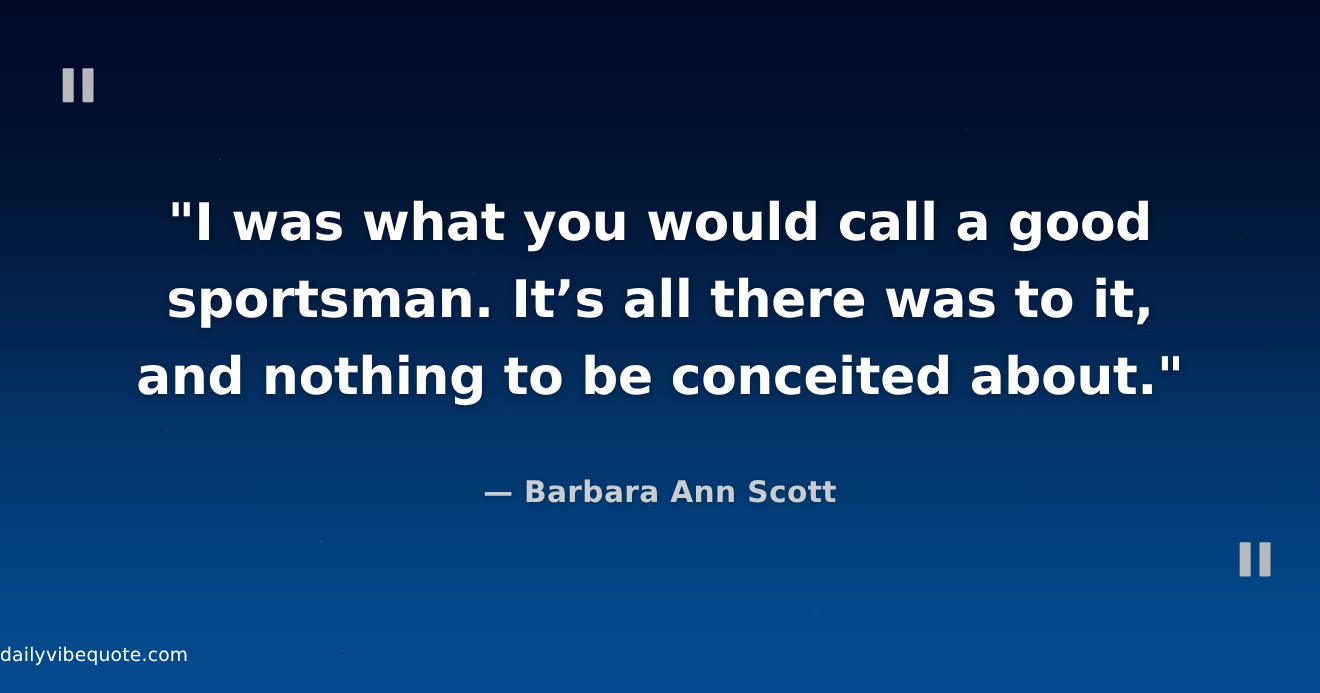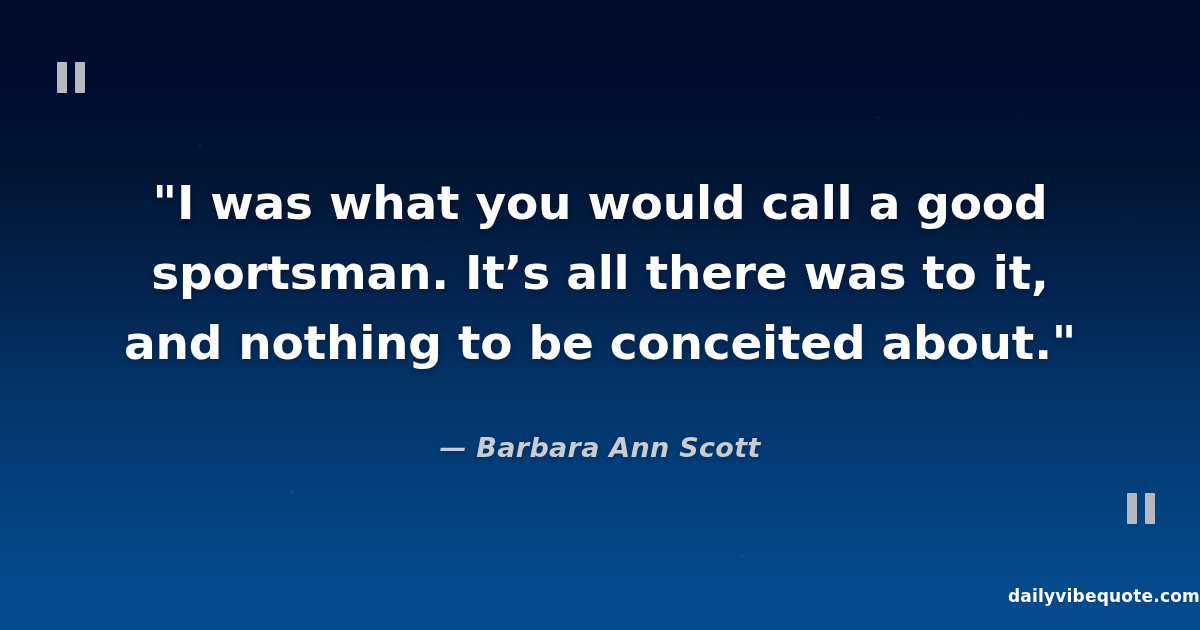--- a/index.html
+++ b/index.html
@@ -98,33 +98,32 @@
 
   .attribution {
     margin: 0;
     margin-top: 54px;
     text-align: center;
     color: #c8cdd4;
     font-size: 27px;
     font-weight: 700;
     letter-spacing: 0.3px;
     text-shadow: 0 1px 5px rgba(0,0,0,0.25);
-    font-style: italic;
   }
 
   
   .footer {
     position: absolute;
     left: 0;
     right: 0;
     bottom: 24px;
-    text-align: right;
+    text-align: left;
     color: #ffffff;
     font-size: 17px;
-    font-weight: 700;
+    font-weight: 400;
     letter-spacing: 0.2px;
   }
 </style>
 </head>
 <body>
 
 <div class="card">
 
   <div class="speckles"></div>
 

